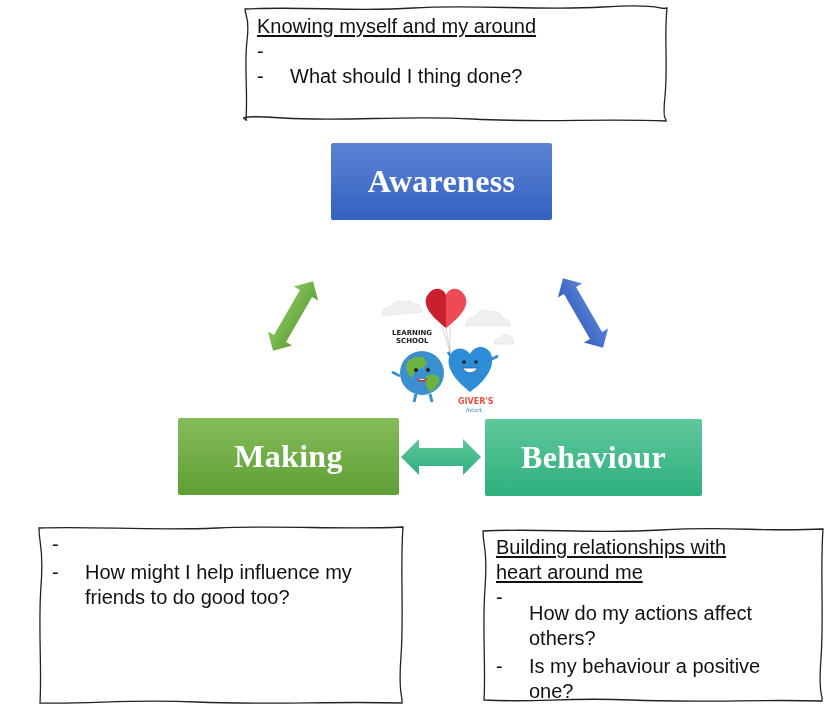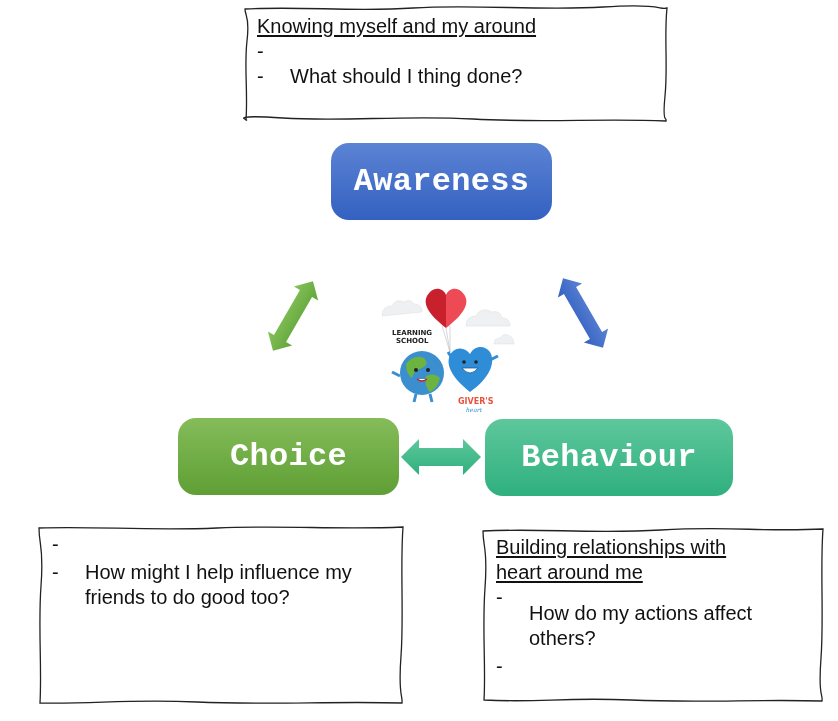--- a/index.html
+++ b/index.html
@@ -3,24 +3,24 @@
 <meta charset="utf-8">
 <style>
   html, body { margin:0; padding:0; background:#ffffff; }
   body { width:838px; height:721px; position:relative; overflow:hidden; font-family:"Liberation Sans", sans-serif; }
   .note { position:absolute; color:#111; font-size:20px; line-height:25px; }
   .note svg.frame { position:absolute; left:0; top:0; width:100%; height:100%; overflow:visible; }
   .note .content { position:relative; padding:8px 10px 0 12px; }
   .note .heading { text-decoration:underline; text-underline-offset:2px; }
   .note .item { display:flex; }
   .note .dash { width:33px; flex:none; }
-  .node { position:absolute; color:#fff; font-family:Liberation Mono, monospace; font-weight:bold; font-size:32px; display:flex; align-items:center; justify-content:center; border-radius:18px; letter-spacing:0.3px; }
+  .node { position:absolute; color:#fff; font-family:Liberation Serif, serif; font-weight:bold; font-size:32px; display:flex; align-items:center; justify-content:center; border-radius:2px; letter-spacing:0.3px; }
   #n-aw { left:331px; top:143px; width:221px; height:77px; background:linear-gradient(#5b83d4, #3461c1); }
   #n-ch { left:178px; top:418px; width:221px; height:77px; background:linear-gradient(#84bc5a, #5f9f34); }
-  #n-be { left:485px; top:419px; width:248px; height:77px; background:linear-gradient(#5ec79c, #2fb07e); }
+  #n-be { left:485px; top:419px; width:217px; height:77px; background:linear-gradient(#5ec79c, #2fb07e); }
   .arrow { position:absolute; }
   .logo { position:absolute; left:378px; top:280px; width:140px; height:135px; }
 </style>
 </head>
 <body>
 
 <div class="note" id="note-aw" style="left:243px;top:6px;width:426px;height:117px;">
   <svg class="frame" viewBox="0 0 426 117" preserveAspectRatio="none">
     <path d="M2,3 C60,0 110,6 170,2 S300,5 360,1 S415,4 424,2 C421,30 425,60 422,90 S424,110 423,115 C360,112 300,117 230,113 S100,116 40,112 S8,115 3,114 C5,85 1,60 4,35 S2,10 2,3 Z" fill="none" stroke="#222" stroke-width="1.3"></path>
   </svg>
@@ -33,21 +33,21 @@
         <span class="dash">-</span>
         <span>What should I thing done?</span>
       </div>
   </div>
 </div>
 
 <div class="node" id="n-aw">
     <span>Awareness</span>
   </div>
 <div class="node" id="n-ch">
-    <span>Choice</span>
+    <span>Making</span>
   </div>
 <div class="node" id="n-be">
     <span>Behaviour</span>
   </div>
 
 <svg class="arrow" style="left:262px;top:278px;" width="62" height="76" viewBox="0 0 62 76">
   <defs>
       <linearGradient id="ga" x1="0" y1="0" x2="0" y2="1">
         <stop offset="0" stop-color="#86c25a"></stop>
         <stop offset="1" stop-color="#61a53a"></stop>
@@ -140,15 +140,16 @@
     <path d="M2,3 C60,0 110,6 180,2 S280,4 342,1 C339,40 343,90 340,130 S342,165 341,173 C280,171 220,175 150,172 S60,175 3,172 C5,140 1,100 4,60 S2,20 2,3 Z" fill="none" stroke="#222" stroke-width="1.3"></path>
   </svg>
   <div class="content" style="padding-left:15px;padding-top:7px;">
     <div class="heading" style="width:270px;">Building relationships with heart around me</div>
     <div class="item">
         <span class="dash">-</span>
         <span style="width:260px;margin-top:16px;">How do my actions affect others?</span>
       </div>
     <div class="item" style="margin-top:3px;">
         <span class="dash">-</span>
+        <span style="width:270px;">Is my behaviour a positive one?</span>
       </div>
   </div>
 </div>
 
 </body></html>

